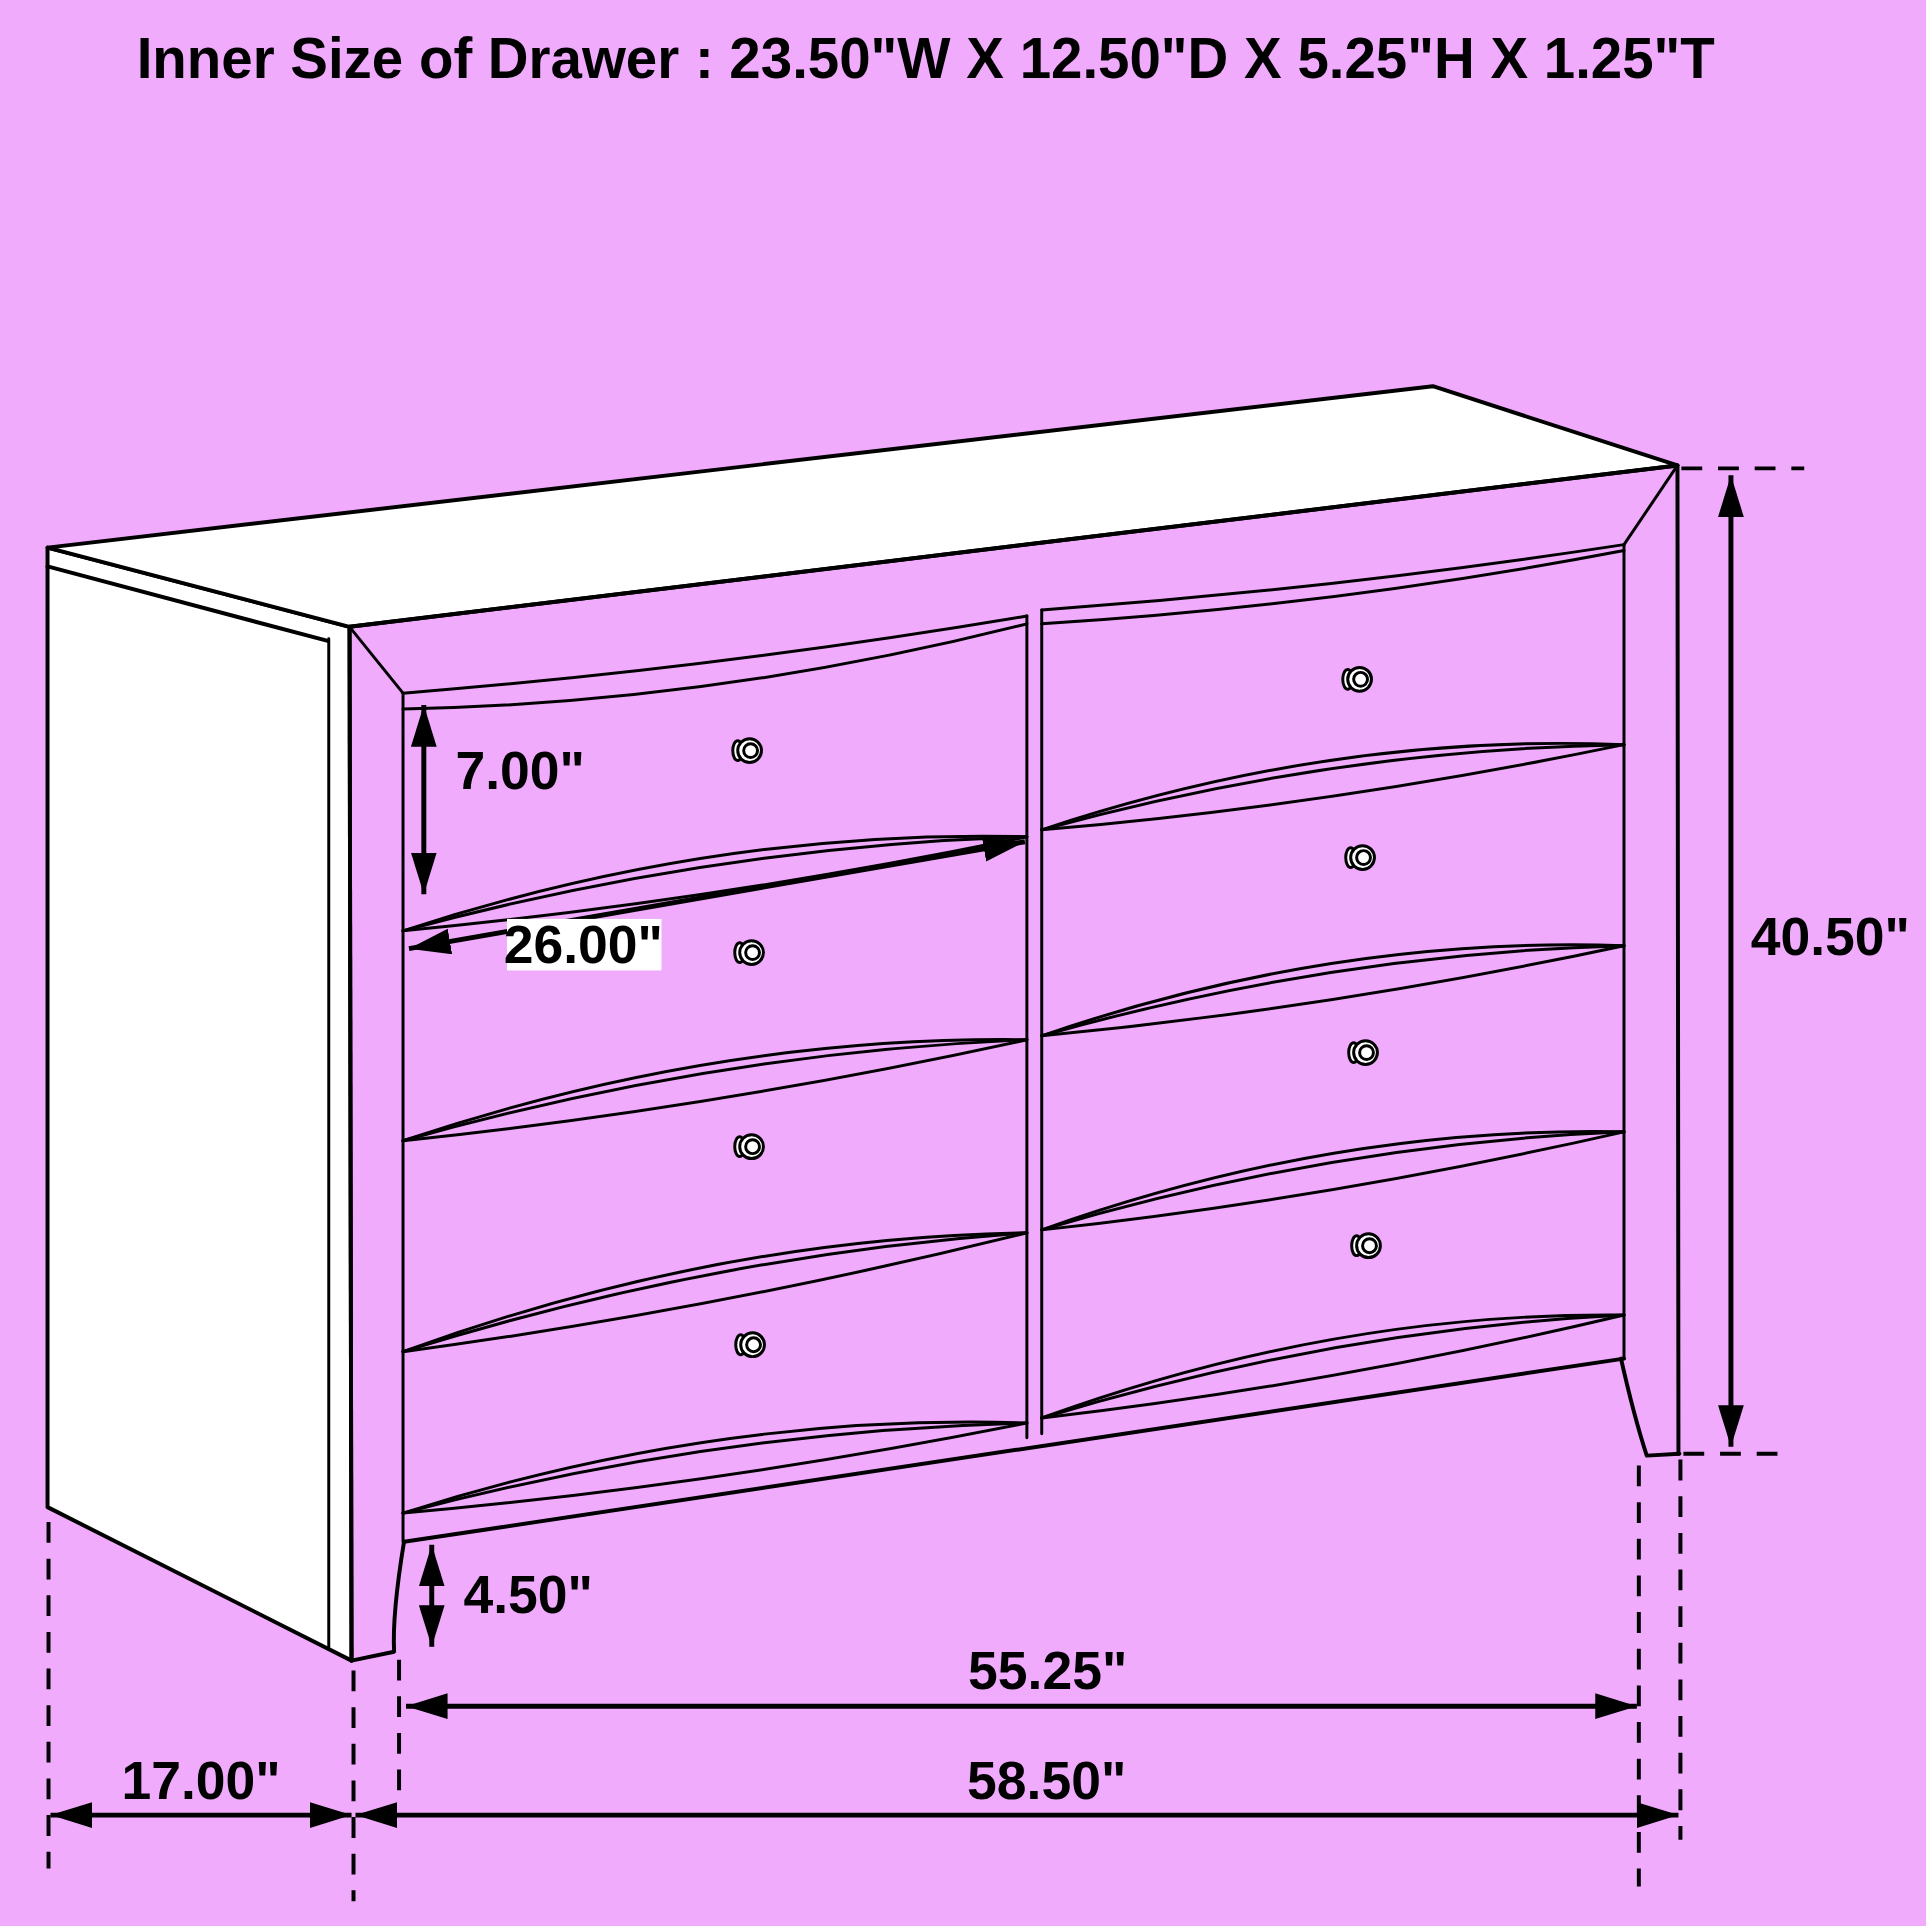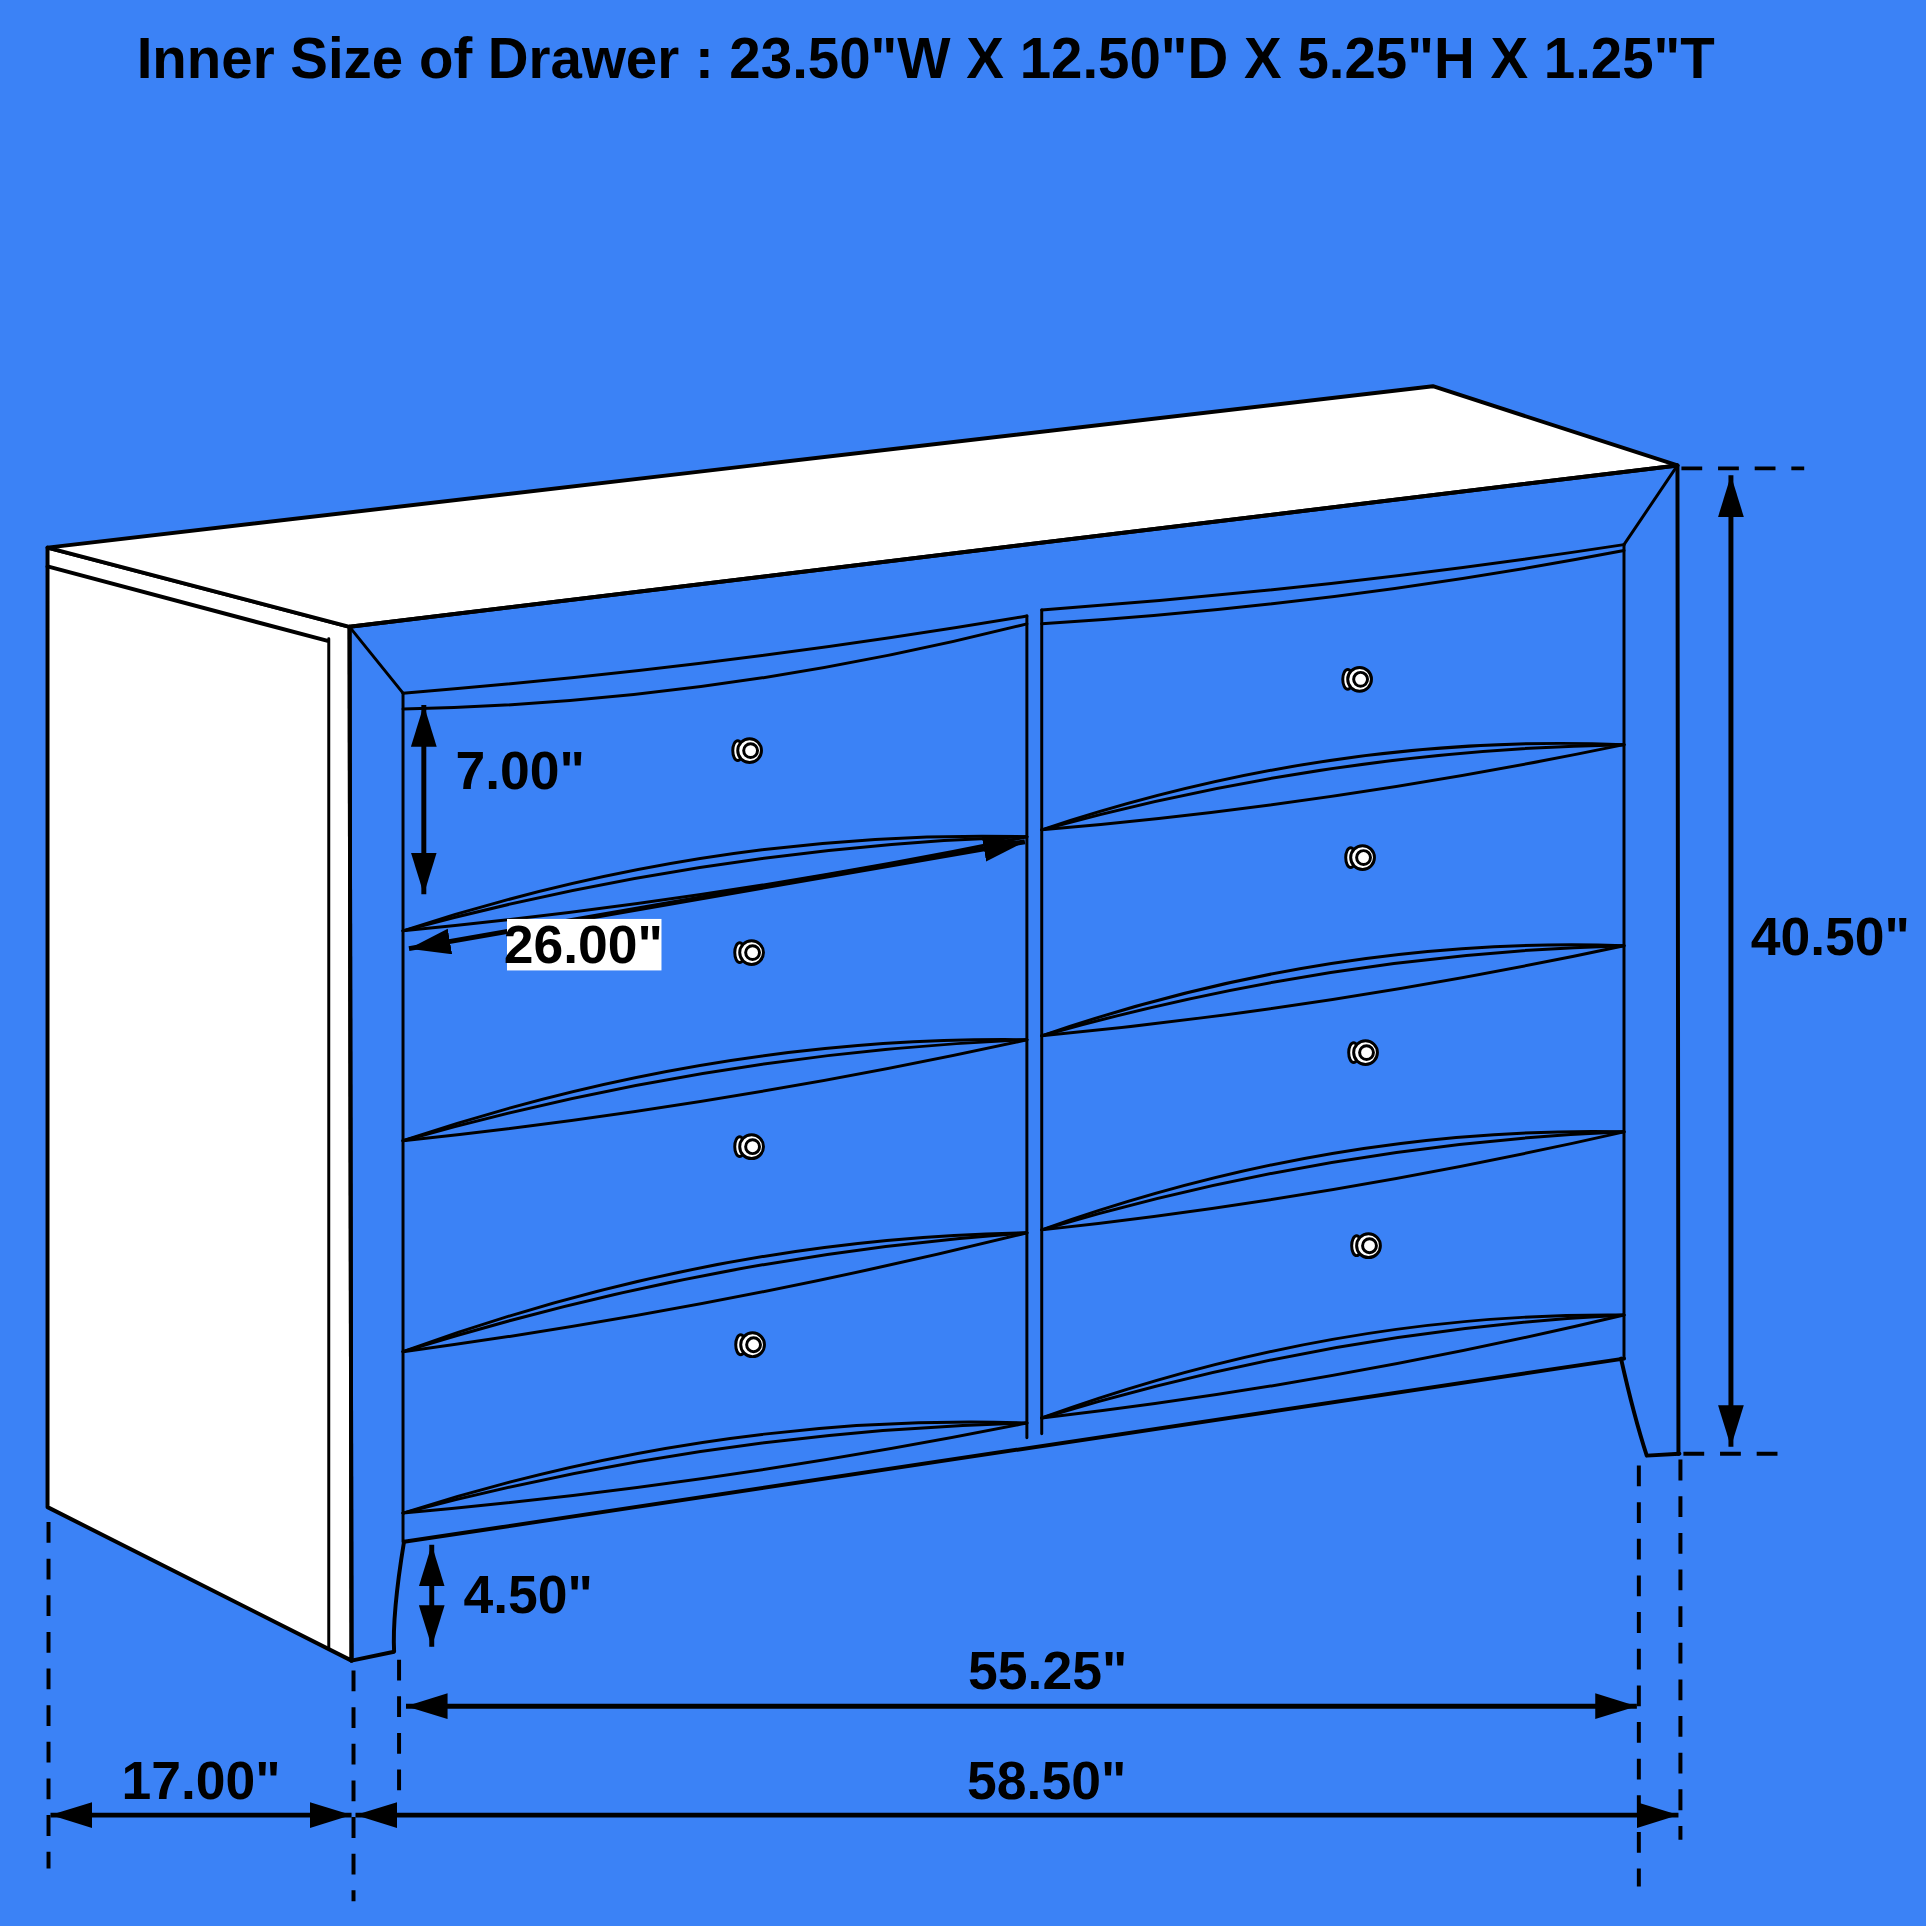--- a/index.html
+++ b/index.html
@@ -4,21 +4,21 @@
 <style>
   html, body {
     margin: 0;
     padding: 0;
     background: #ffffff;
   }
   .stage {
     position: relative;
     width: 1927px;
     height: 1927px;
-    background: #3b82f6;
+    background: #f0abfc;
     font-family: "Liberation Sans", sans-serif;
   }
   svg { display: block; }
   .outline {
     fill: none;
     stroke: #000000;
     stroke-width: 4;
     stroke-linejoin: round;
     stroke-linecap: round;
   }

